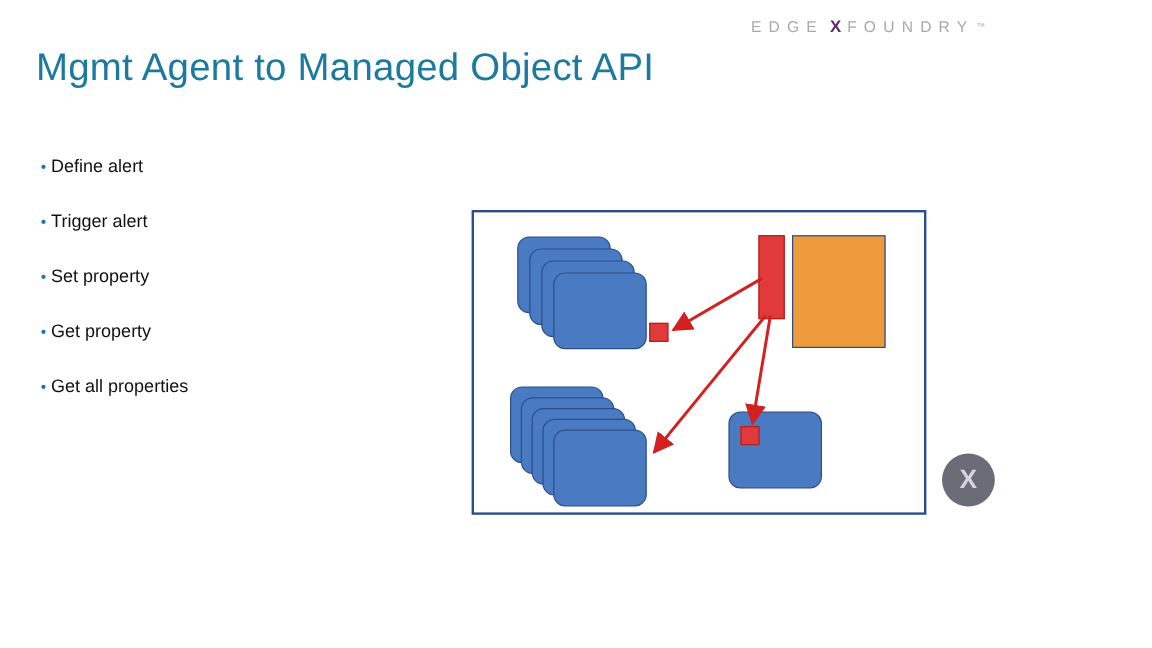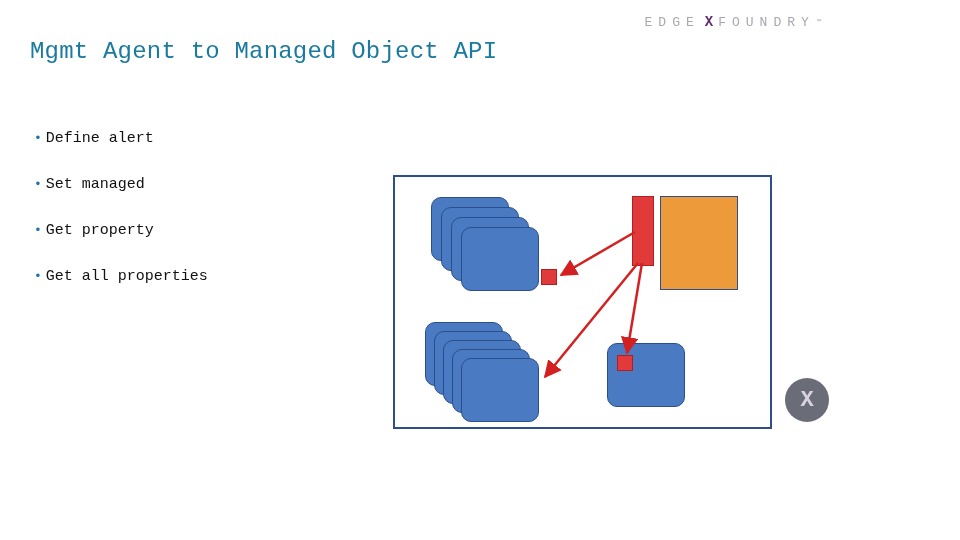--- a/index.html
+++ b/index.html
@@ -9,27 +9,26 @@
     height: 540px;
     font-family: Arial, Helvetica, sans-serif;
     background: #ffffff;
     overflow: hidden;
     position: relative;
   }
   .slide {
     position: relative;
     width: 851px;
     height: 540px;
-    font-family: Liberation Mono, monospace;
   }
   .title {
     position: absolute;
     left: 30px;
     top: 38px;
-    font-size: 24px;
+    font-size: 32px;
     font-weight: 400;
     color: #1b7a9e;
     letter-spacing: 0.2px;
   }
   .brand {
     position: absolute;
     top: 14px;
     right: 30px;
     font-size: 13px;
     letter-spacing: 6px;
@@ -191,21 +190,22 @@
     <span>EDGE</span>
     <span class="x">X</span>
     <span>FOUNDRY</span>
     <span class="tm">™</span>
   </div>
 
   <div class="title">Mgmt Agent to Managed Object API</div>
 
   <div class="bullets">
     <div class="item"><span class="dot">•</span><span>Define alert</span></div>
-    <div class="item"><span class="dot">•</span><span>Set managed</span></div>
+    <div class="item"><span class="dot">•</span><span>Trigger alert</span></div>
+    <div class="item"><span class="dot">•</span><span>Set property</span></div>
     <div class="item"><span class="dot">•</span><span>Get property</span></div>
     <div class="item"><span class="dot">•</span><span>Get all properties</span></div>
   </div>
 
   <div class="diagram">
 
     <div class="agent-box"></div>
 
     <div class="red-square"></div>
 

